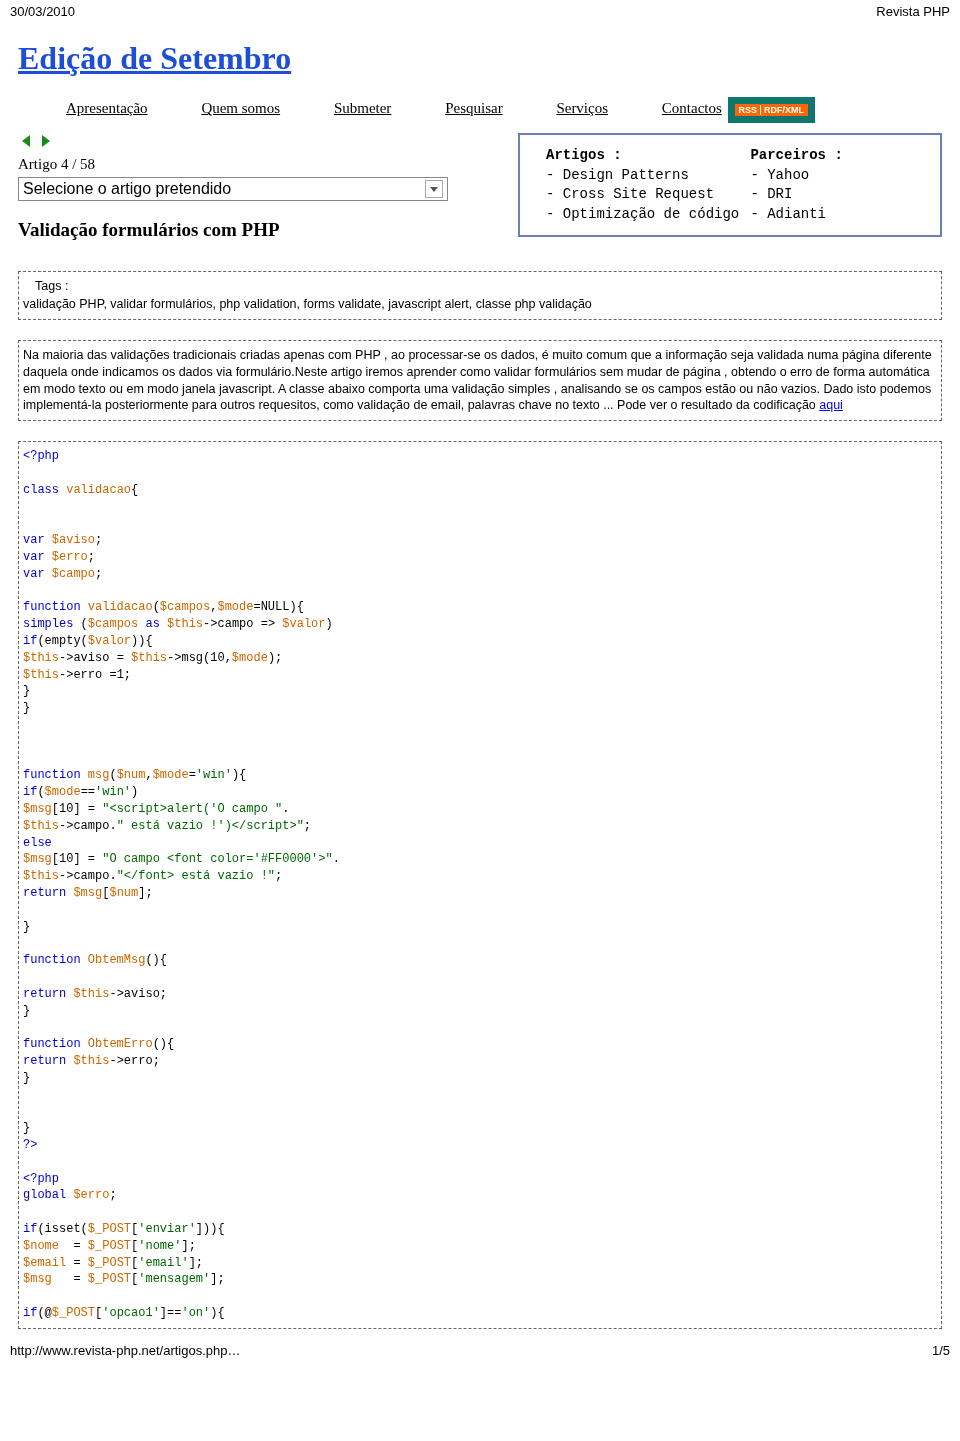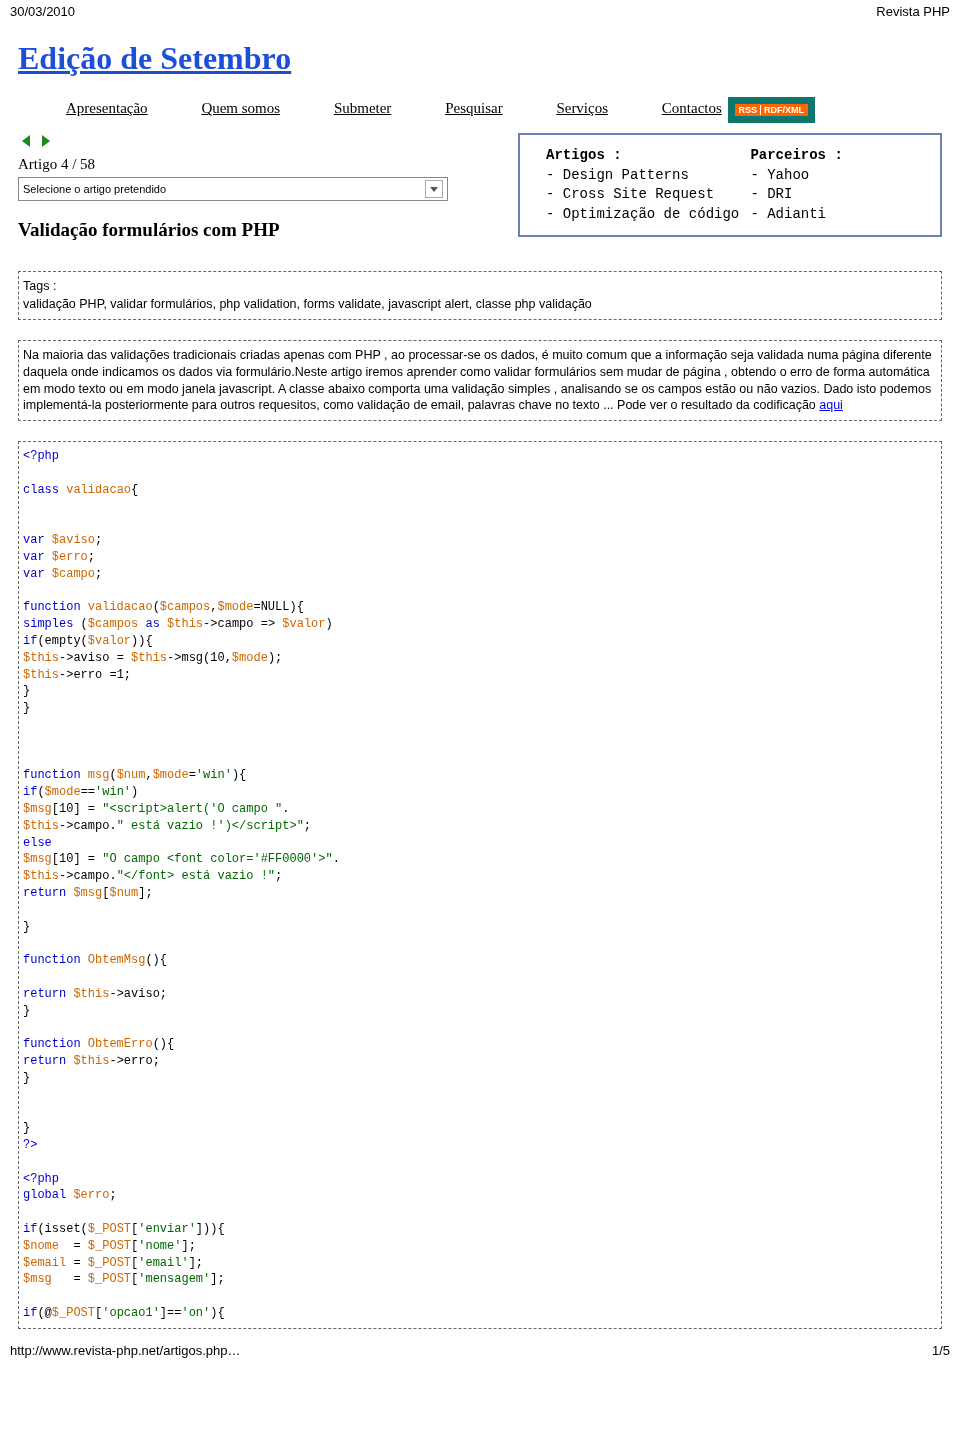--- a/index.html
+++ b/index.html
@@ -78,21 +78,21 @@
 .arrow-right { fill:#1a8a1a; }
 .article-num {
   font-family: "Times New Roman", serif;
   font-size: 15px;
   margin: 4px 0;
 }
 .select-box {
   width: 420px;
   border: 1px solid #888;
   padding: 2px 4px;
-  font-size: 11px;
+  font-size: 16px;
   display: flex;
   justify-content: space-between;
   align-items: center;
   background: #fff;
 }
 .select-box .chev {
   width: 16px;
   height: 16px;
   border: 1px solid #aaa;
   display: flex;
@@ -117,21 +117,21 @@
 .side-box strong { font-weight: bold; }
 .dashed-box {
   border: 1px dashed #666;
   padding: 6px 4px;
   margin: 20px 0;
   font-size: 12.5px;
   line-height: 1.35;
 }
 .dashed-box .tags-title{
   font-size: 12.5px;
-  margin:0 0 1px 0;
+  margin:0 0 1px 12px;
 }
 .dashed-box a { color: #0000ee; text-decoration: underline; }
 .code-box {
   border: 1px dashed #666;
   padding: 6px 4px;
   font-family: Liberation Mono, monospace;
   font-size: 12px;
   line-height: 1.4;
   white-space: pre;
 }

